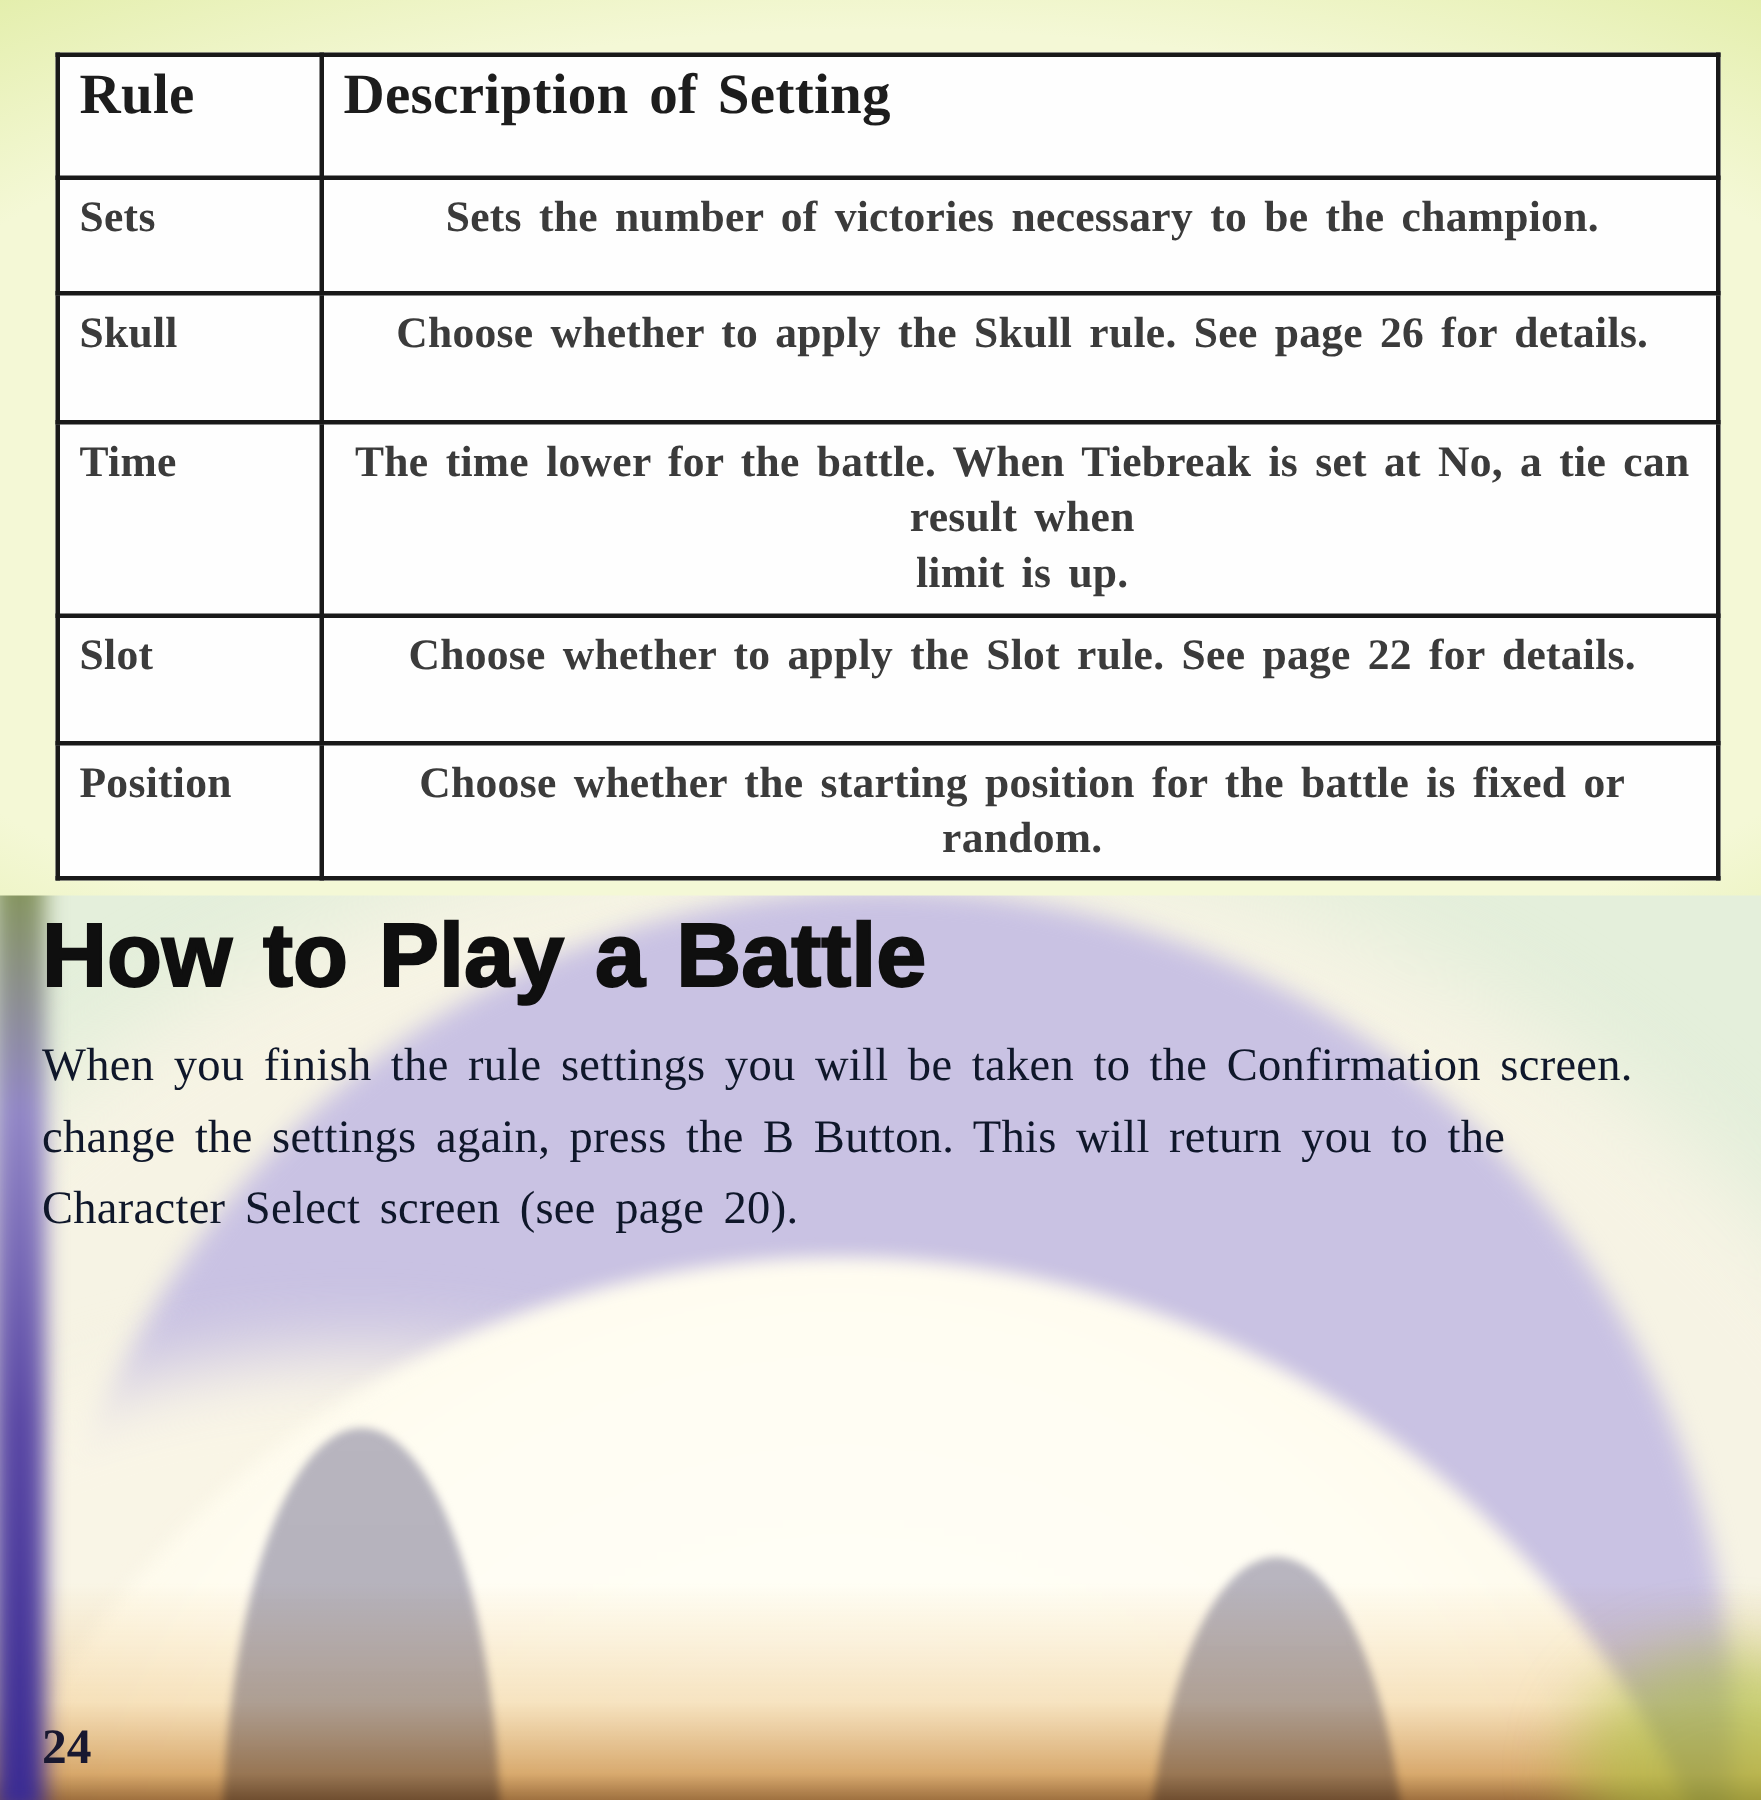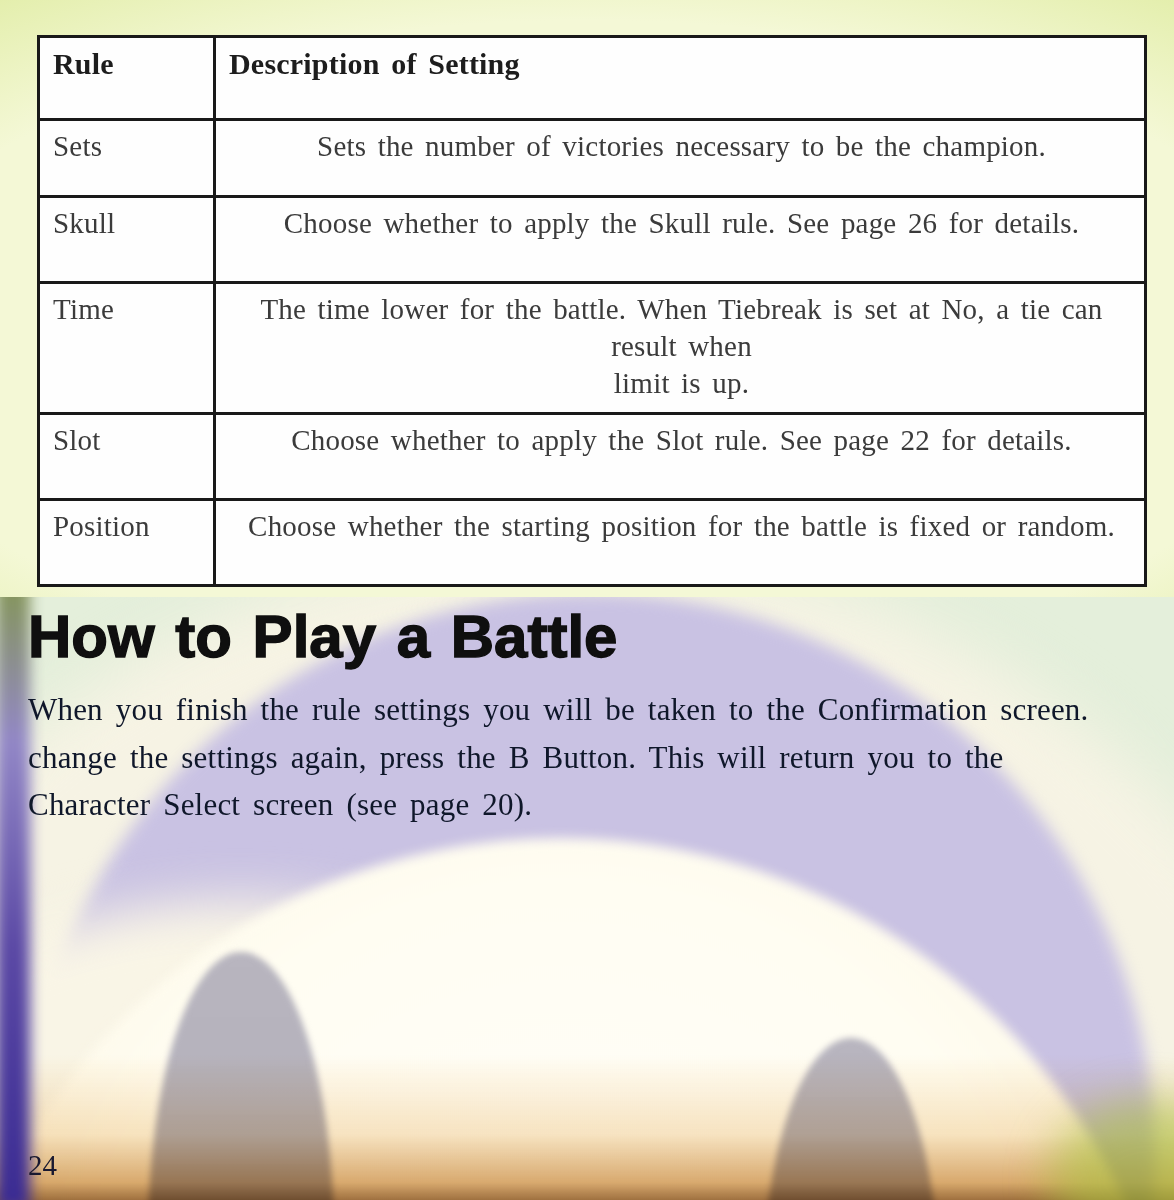--- a/index.html
+++ b/index.html
@@ -55,24 +55,24 @@
   }
   
   #rules-table{
     position:absolute;left:37px;top:35px;width:1110px;height:552px;
     border-collapse:collapse;table-layout:fixed;background:#fefefe;
   }
   #rules-table td,#rules-table th{
     border:3px solid #191919;vertical-align:top;text-align:left;
     padding:7px 10px 0 13px;
     font-size:29px;line-height:37px;color:#3b3b3b;
-    letter-spacing:0.2px;word-spacing:4px;font-weight:normal;
+    letter-spacing:0.2px;word-spacing:4px;font-weight:bold;
     overflow:hidden;
   }
-  #rules-table th{font-weight:bold;color:#1d1d1d;font-size:30px;}
+  #rules-table th{font-weight:bold;color:#1d1d1d;font-size:38px;}
   #rules-table .c1{width:150px;}
   #rules-table tr{height:80px;}
   #rules-table tr.hdr{height:77px;}
   #rules-table tr.r-sets{height:72px;}
   .desc-line{display:block;text-align:center;}
   
   #section-heading{
     left:28px;top:603px;
     font-family:"Liberation Sans", sans-serif;
     font-weight:900;font-size:60px;line-height:68px;color:#0f0f0f;
@@ -81,21 +81,21 @@
     white-space:nowrap;
   }
   #section-body{
     left:28px;top:686px;width:1140px;
     font-size:31px;line-height:47.5px;color:#0f172a;
     word-spacing:5px;letter-spacing:0.2px;
   }
   #section-body .body-line{white-space:nowrap;}
   #page-number{
     left:28px;top:1148px;
-    font-size:29px;font-weight:normal;color:#181830;line-height:34px;
+    font-size:33px;font-weight:bold;color:#181830;line-height:34px;
   }
 </style>
 </head>
 <body>
 
 <div id="page">
 
   <div class="abs" id="halo-circle"></div>
   <div class="abs" id="head-circle"></div>
   <div class="abs" id="pale-left-circle"></div>

